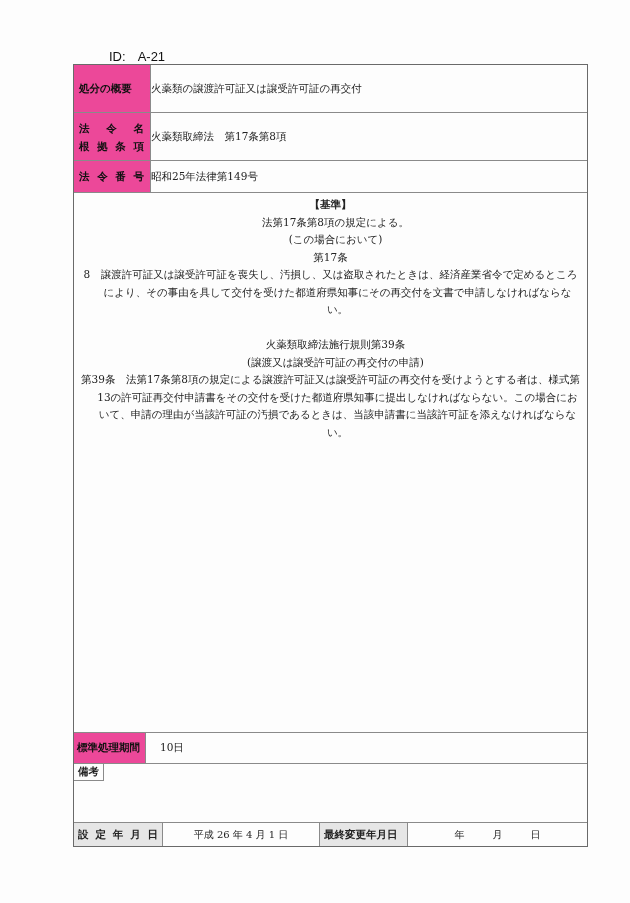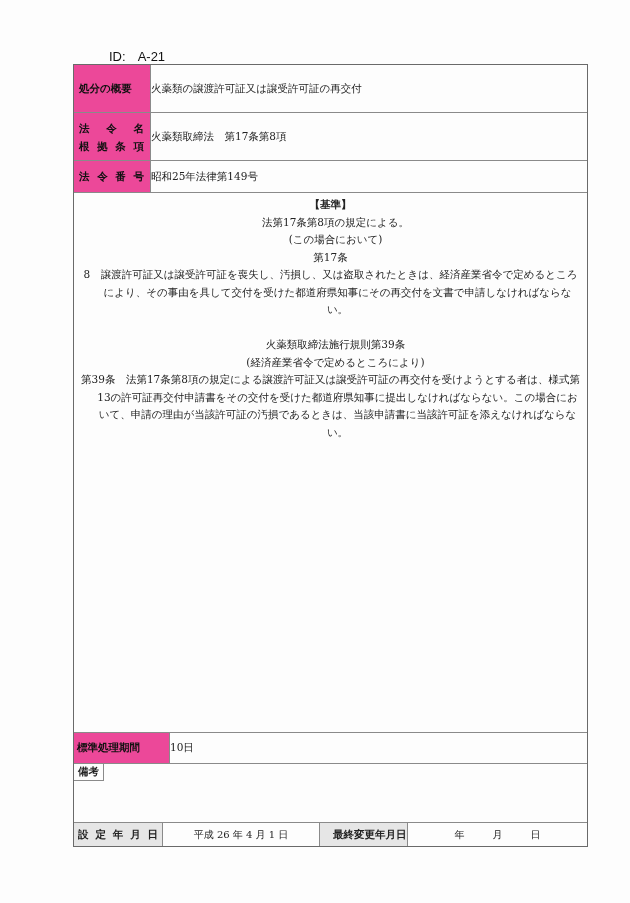--- a/index.html
+++ b/index.html
@@ -17,30 +17,30 @@
     .lbl.two { flex-direction: column; align-items: stretch; justify-content: center; line-height: 18px; }
     .spread { display: flex; justify-content: space-between; padding-right: 6px; }
     .base { height: 540px; border-bottom: 1px solid #8a8a8a; padding: 3px 6px 0 6px; box-sizing: border-box; font-size: 10.5px; line-height: 17.5px; }
     .base p { margin: 0; text-align: center; }
     .b-title { font-family: "DejaVu Sans", "Liberation Sans", sans-serif; font-weight: bold; }
     .ind1 { padding-left: 10px; }
     .hang { padding-left: 14px; text-indent: -14px; }
     .hang39 { padding-left: 14px; text-indent: -14px; }
     .gap { height: 17.5px; }
     .r-period { height: 31px; }
-    .r-period .lbl { width: 96px; padding-left: 3px; }
-    .r-period .val { }
+    .r-period .lbl { width: 72px; padding-left: 3px; }
+    .r-period .val { padding-left: 14px; }
     .remarks { height: 58px; position: relative; border-bottom: 1px solid #8a8a8a; text-align: center; }
     .remarks .tag { position: absolute; left: 0; top: 0; font-family: "DejaVu Sans", "Liberation Sans", sans-serif; font-weight: bold; font-size: 10.5px; padding: 1px 4px; border-right: 1px solid #8a8a8a; border-bottom: 1px solid #8a8a8a; background: #fdfdfd; }
     .footer { display: flex; height: 23px; }
     .footer .fl { background: #e6e6e6; font-family: "DejaVu Sans", "Liberation Sans", sans-serif; font-weight: bold; font-size: 10.5px; display: flex; align-items: center; box-sizing: border-box; }
     .footer .fv { font-size: 10px; display: flex; align-items: center; justify-content: center; box-sizing: border-box; }
     .f1 { width: 89px; border-right: 1px solid #8a8a8a; padding-left: 4px; padding-right: 4px; }
     .f2 { width: 157px; border-right: 1px solid #8a8a8a; }
-    .f3 { width: 88px; border-right: 1px solid #8a8a8a; padding-left: 13px; }
+    .f3 { width: 88px; border-right: 1px solid #8a8a8a; padding-left: 4px; }
     .f4 { flex: 1; }
     .f4 span { margin: 0 14px; }
   </style>
 </head>
 <body>
 
 <div class="id-line">
   <span>ID:</span><span class="v">A-21</span>
 </div>
 
@@ -81,21 +81,21 @@
   </div>
 
   <div class="base">
     <p class="b-title">【基準】</p>
     <p class="ind1">法第17条第8項の規定による。</p>
     <p class="ind1">(この場合において)</p>
     <p>第17条</p>
     <p class="hang">8　譲渡許可証又は譲受許可証を喪失し、汚損し、又は盗取されたときは、経済産業省令で定めるところにより、その事由を具して交付を受けた都道府県知事にその再交付を文書で申請しなければならない。</p>
     <div class="gap"></div>
     <p class="ind1">火薬類取締法施行規則第39条</p>
-    <p class="ind1">(経済産業省令で定めるところにより)</p>
+    <p class="ind1">(譲渡又は譲受許可証の再交付の申請)</p>
     <p class="hang39">第39条　法第17条第8項の規定による譲渡許可証又は譲受許可証の再交付を受けようとする者は、様式第13の許可証再交付申請書をその交付を受けた都道府県知事に提出しなければならない。この場合において、申請の理由が当該許可証の汚損であるときは、当該申請書に当該許可証を添えなければならない。</p>
     <div class="gap"></div>
   </div>
 
   <div class="row r-period">
     <div class="lbl">標準処理期間</div>
     <div class="val">10日</div>
   </div>
 
   <div class="remarks">

